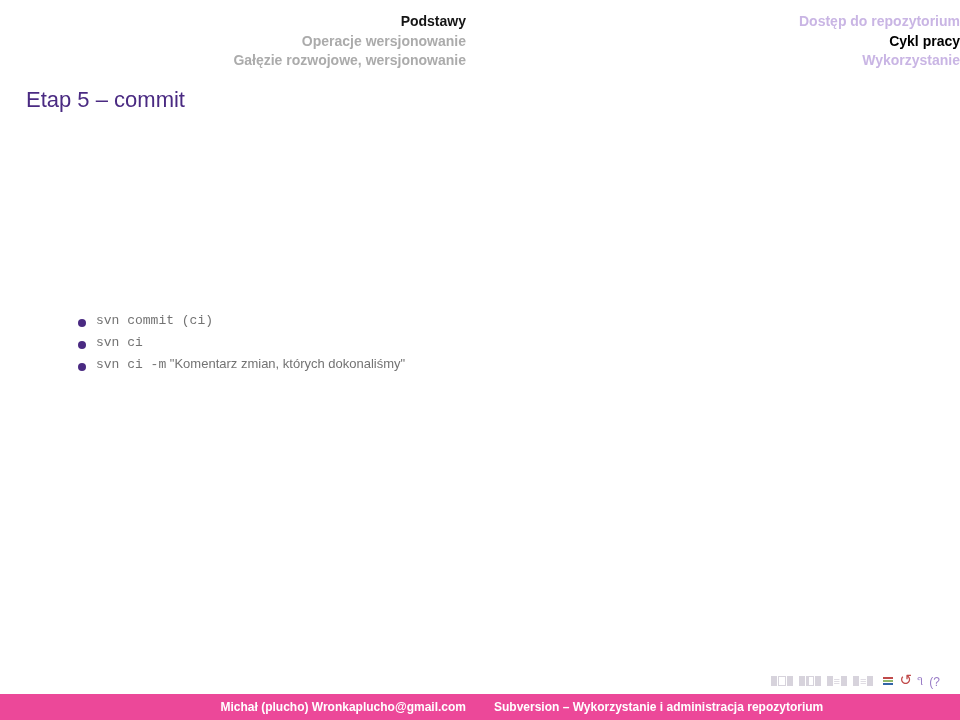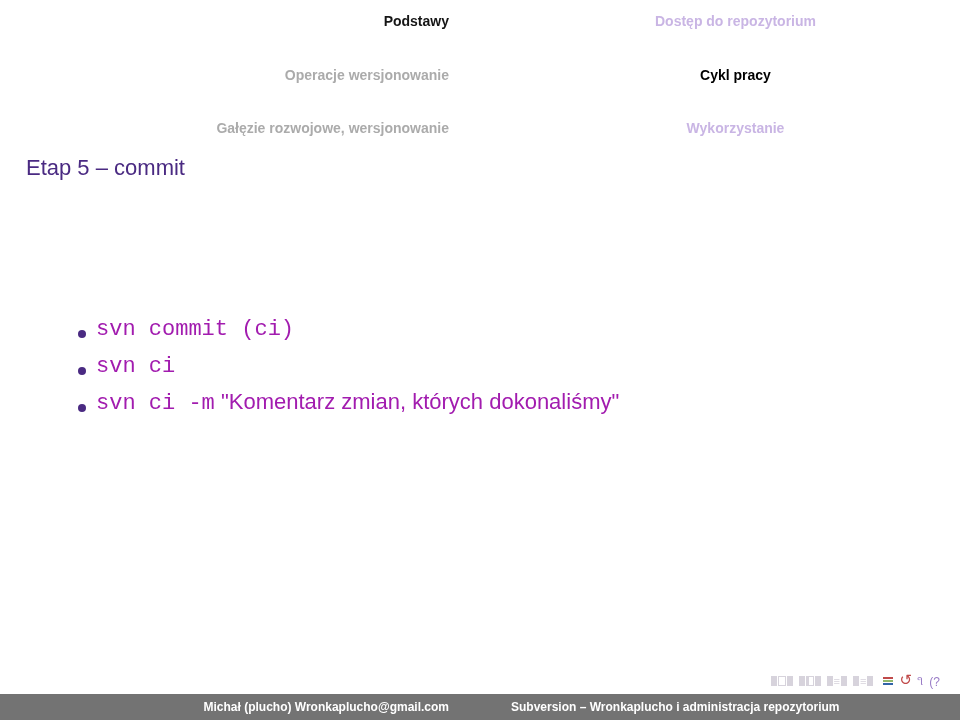--- a/index.html
+++ b/index.html
@@ -1,15 +1,15 @@
 <!DOCTYPE html>
 <html><head>
   <meta charset="utf-8">
   <style>
-    * { margin: 0; padding: 0; box-sizing: border-box; gap: 34px; }
+    * { margin: 0; padding: 0; box-sizing: border-box; }
     body {
       width: 960px;
       height: 720px;
       background: #ffffff;
       font-family: "Helvetica Neue", Helvetica, Arial, sans-serif;
       position: relative;
       overflow: hidden;
     }
     .top-nav {
       display: flex;
@@ -25,38 +25,38 @@
     }
     .nav-left {
       width: 480px;
       align-items: flex-end;
       padding-right: 14px;
       color: #ababab;
     }
     .nav-left .active { color: #151515; }
     .nav-right {
       width: 480px;
-      align-items: center;
+      align-items: flex-end;
       padding-left: 14px;
       color: #c9b5e4;
     }
     .nav-right .active { color: #000000; }
     .slide-title {
       color: #4a2a82;
       font-size: 22px;
       font-weight: 400;
       padding: 8px 26px 0 26px;
     }
     .content {
       position: absolute;
       top: 310px;
       left: 78px;
-      font-size: 22px;
+      font-size: 13px;
       line-height: 1.6;
-      color: #a21caf;
+      color: #737373;
     }
     .bullet-row {
       display: flex;
       align-items: baseline;
       gap: 10px;
     }
     .bullet {
       width: 8px;
       height: 8px;
       border-radius: 50%;
@@ -64,21 +64,21 @@
       position: relative;
       top: 3px;
     }
     .tt { font-family: "Courier New", Courier, monospace; }
     .footer {
       position: absolute;
       bottom: 0;
       left: 0;
       width: 960px;
       height: 26px;
-      background: #737373;
+      background: #ec4899;
       display: flex;
       align-items: center;
       color: #ffffff;
       font-size: 12px;
       font-weight: bold;
     }
     .footer .fl {
       width: 480px;
       text-align: right;
       padding-right: 14px;
@@ -188,14 +188,14 @@
     <span style="background:#8fb86b"></span>
     <span style="background:#3264a8"></span>
   </div>
   <span class="loop c-red">↺</span>
   <span class="c-purple" style="font-size:13px;">૧</span>
   <span class="c-purple" style="font-size:12px;position:relative;top:1px;">(?</span>
 </div>
 
 <div class="footer">
   <div class="fl">Michał (plucho) Wronkaplucho@gmail.com</div>
-  <div class="fr">Subversion – Wronkaplucho i administracja repozytorium</div>
+  <div class="fr">Subversion – Wykorzystanie i administracja repozytorium</div>
 </div>
 
 </body></html>

